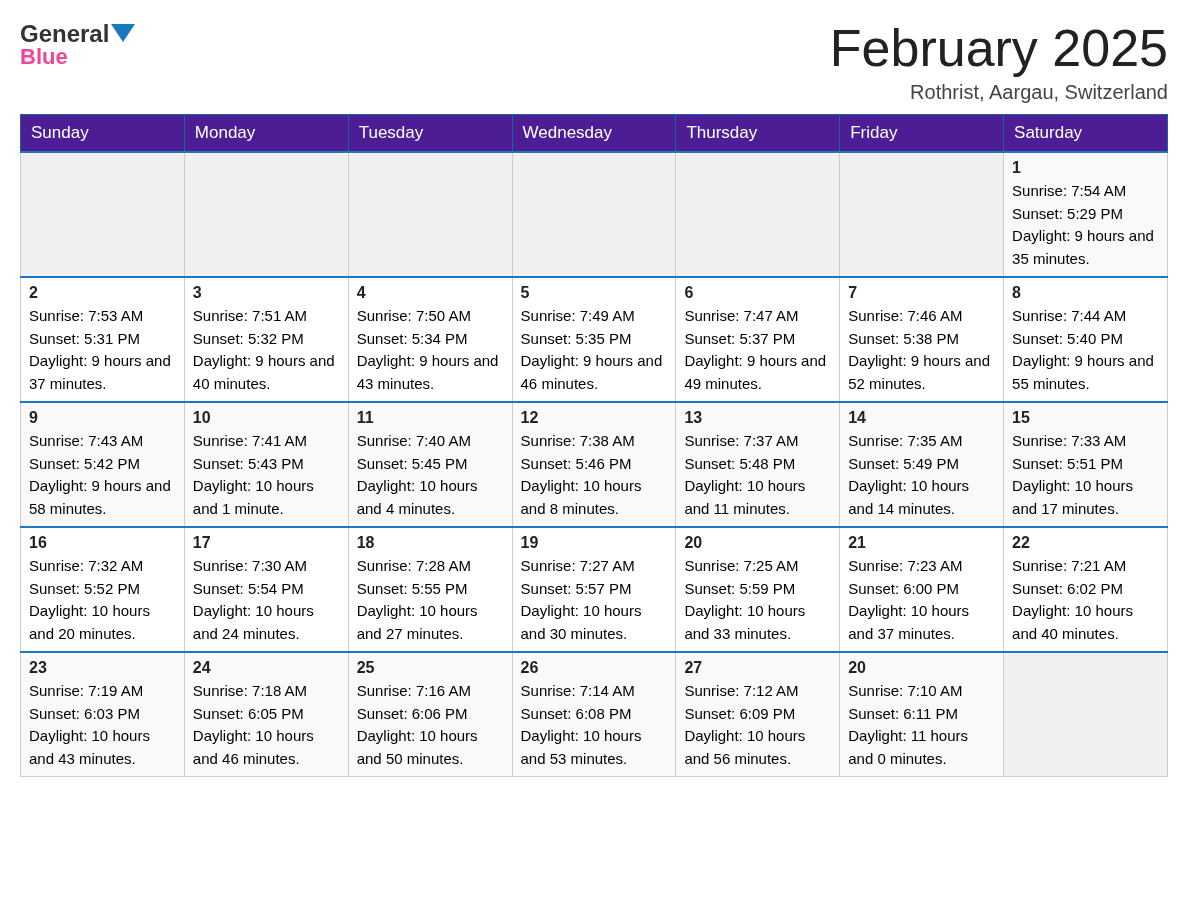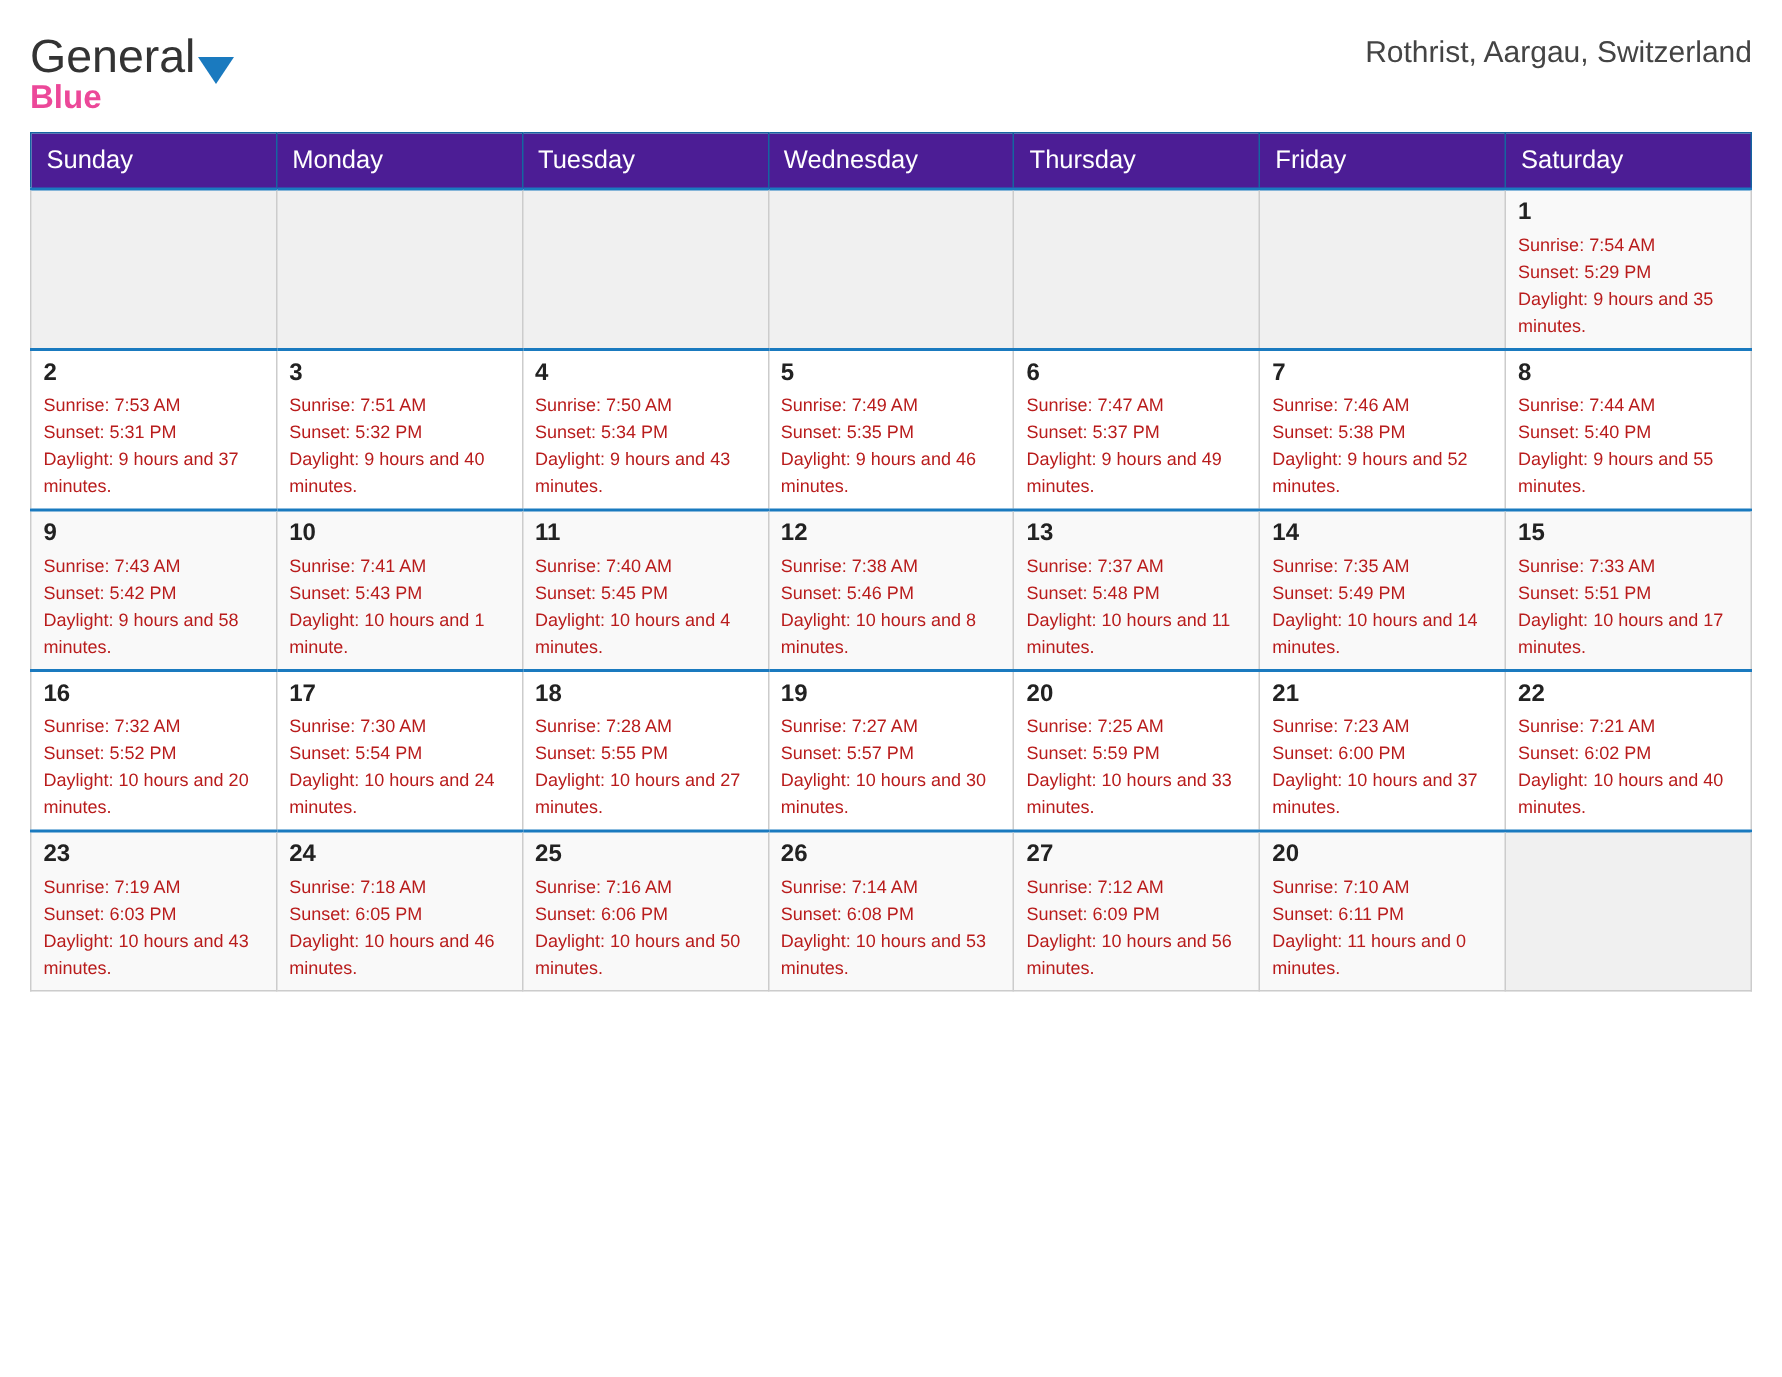--- a/index.html
+++ b/index.html
@@ -16,23 +16,23 @@
       align-items: flex-start;
       margin-bottom: 10px;
     }
     .logo {
       display: flex;
       flex-direction: column;
       align-items: flex-start;
     }
     .logo-text {
       display: flex;
-      align-items: flex-end;
-      font-size: 31px;
-      font-weight: normal;
+      align-items: flex-start;
+      font-size: 24px;
+      font-weight: bold;
       color: #333;
     }
     .logo-general {
       color: #333;
     }
     .logo-arrow {
       width: 0;
       height: 0;
       border-left: 12px solid transparent;
       border-right: 12px solid transparent;
@@ -91,22 +91,22 @@
       background: #fff;
     }
     .day-num {
       font-size: 16px;
       font-weight: bold;
       color: #222;
       display: block;
       margin-bottom: 3px;
     }
     .day-info {
-      font-size: 12px;
-      color: #b91c1c;
+      font-size: 15px;
+      color: #000000;
       line-height: 1.5;
     }
     .empty-cell {
       background: #f0f0f0 !important;
     }
     .row-week td {
       border-top: 2px solid #1a7abf;
     }
   </style>
 </head>
@@ -114,20 +114,21 @@
 
 <div class="header">
   <div class="logo">
     <div class="logo-text">
       <span class="logo-general">General</span>
       <span class="logo-arrow"></span>
     </div>
     <div class="logo-blue-line">Blue</div>
   </div>
   <div class="title-block">
+    <div class="month-title">February 2025</div>
     <div class="location">Rothrist, Aargau, Switzerland</div>
   </div>
 </div>
 
 <table class="calendar">
   <thead>
     <tr>
     <th>Sunday</th>
         <th>Monday</th>
         <th>Tuesday</th>

